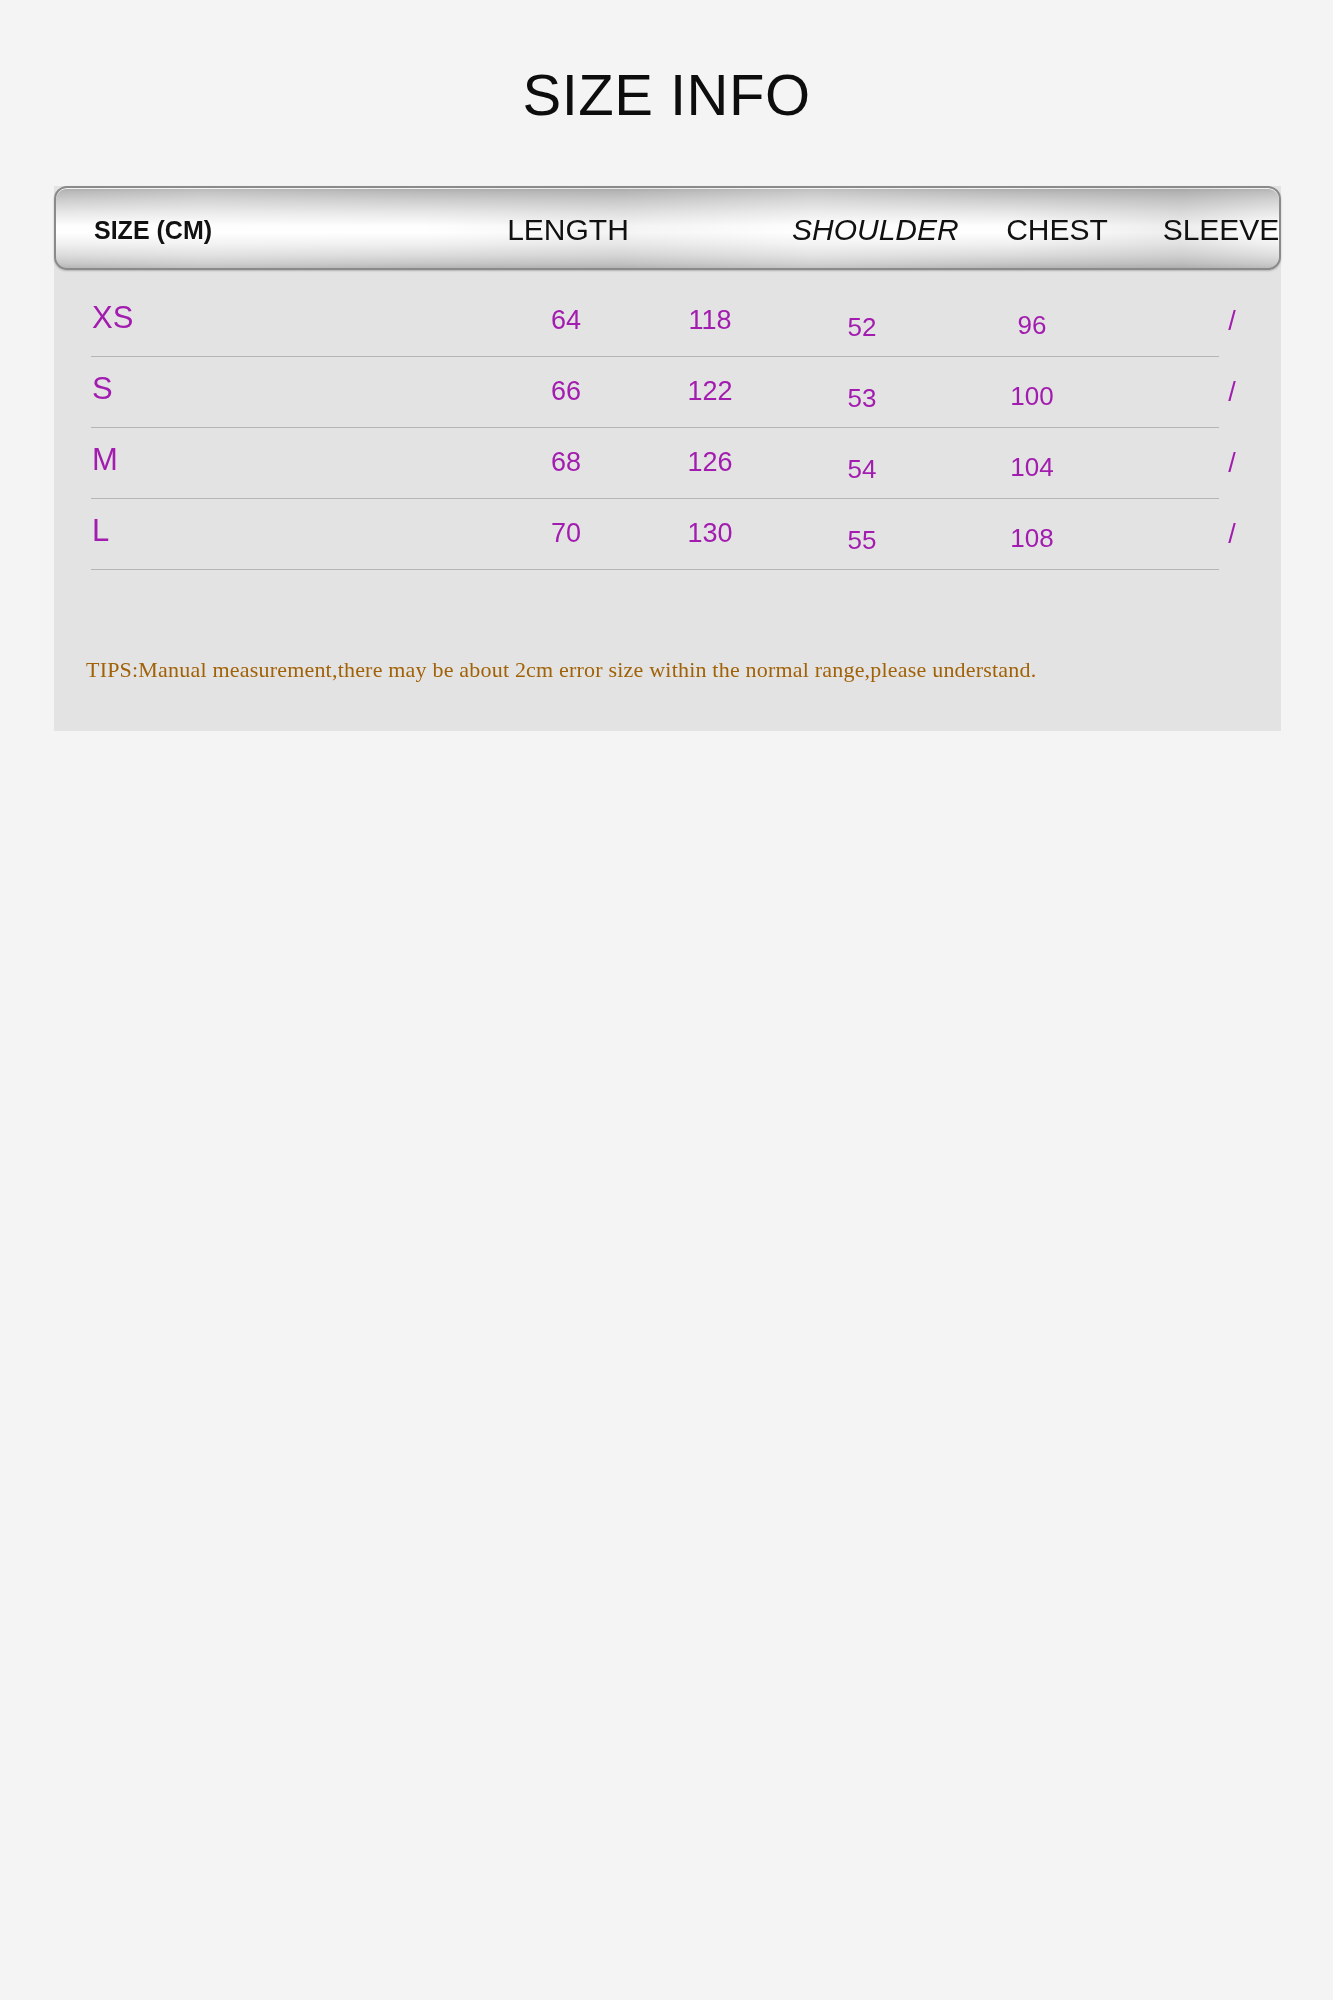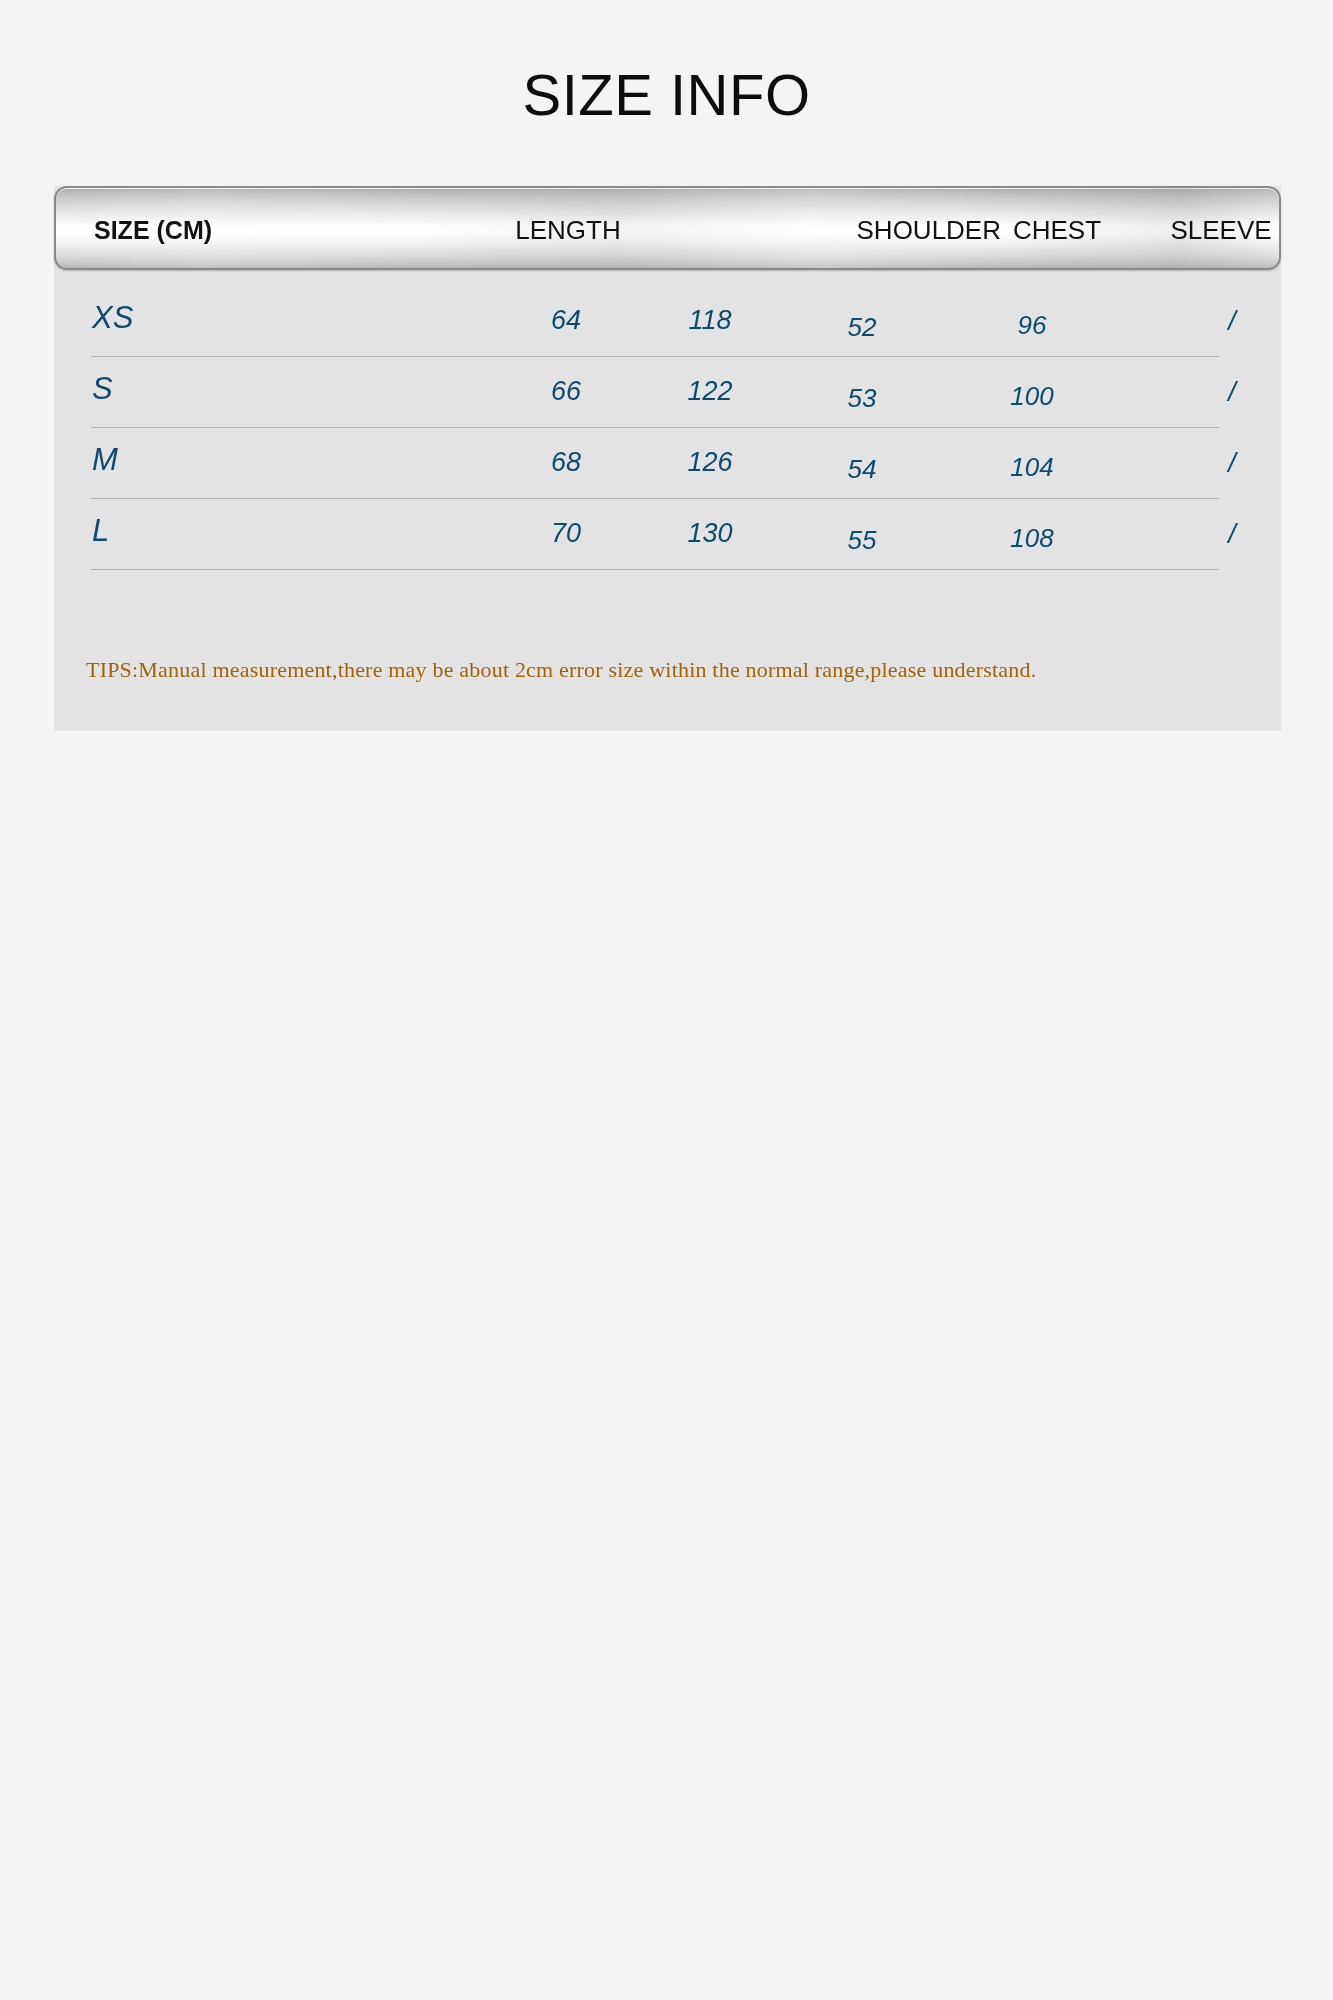--- a/index.html
+++ b/index.html
@@ -83,30 +83,30 @@
         rgba(130,130,130,0.14) 92%,
         rgba(255,255,255,0.10) 100%);
     pointer-events: none;
   }
 
   .hcell {
     position: absolute;
     top: 0;
     height: 84px;
     line-height: 84px;
-    font-size: 26px;
+    font-size: 30px;
     font-weight: 500;
     color: #111111;
     white-space: nowrap;
     z-index: 3;
   }
   .hcell.size-label { left: 38px; font-size: 25px; font-weight: 600; }
   .hcell.c-length   { left: 432px;  width: 160px; text-align: center; }
   .hcell.c-chest    { left: 582px;  width: 160px; text-align: center; }
-  .hcell.c-shoulder { left: 705px;  width: 240px; text-align: right; }
+  .hcell.c-shoulder { left: 736px;  width: 240px; text-align: left; font-style: italic; }
   .hcell.c-bottom   { left: 886px;  width: 230px; text-align: center; }
   .hcell.c-sleeve   { left: 1050px; width: 230px; text-align: center; }
 
   
   .rows {
     position: absolute;
     left: 54px;
     top: 286px;
     width: 1227px;
   }
@@ -118,24 +118,23 @@
     position: absolute;
     left: 37px;
     bottom: 0;
     width: 1128px;
     height: 1px;
     background: #b5b5b5;
   }
   .cell {
     position: absolute;
     white-space: nowrap;
-    color: #0c4a6e;
+    color: #a21caf;
     font-family: "Liberation Sans", sans-serif;
     font-weight: 400;
-    font-style: italic;
   }
   .cell.size {
     left: 38px;
     top: 14px;
     font-size: 31px;
   }
   .cell.length {
     left: 452px;
     top: 19px;
     width: 120px;

